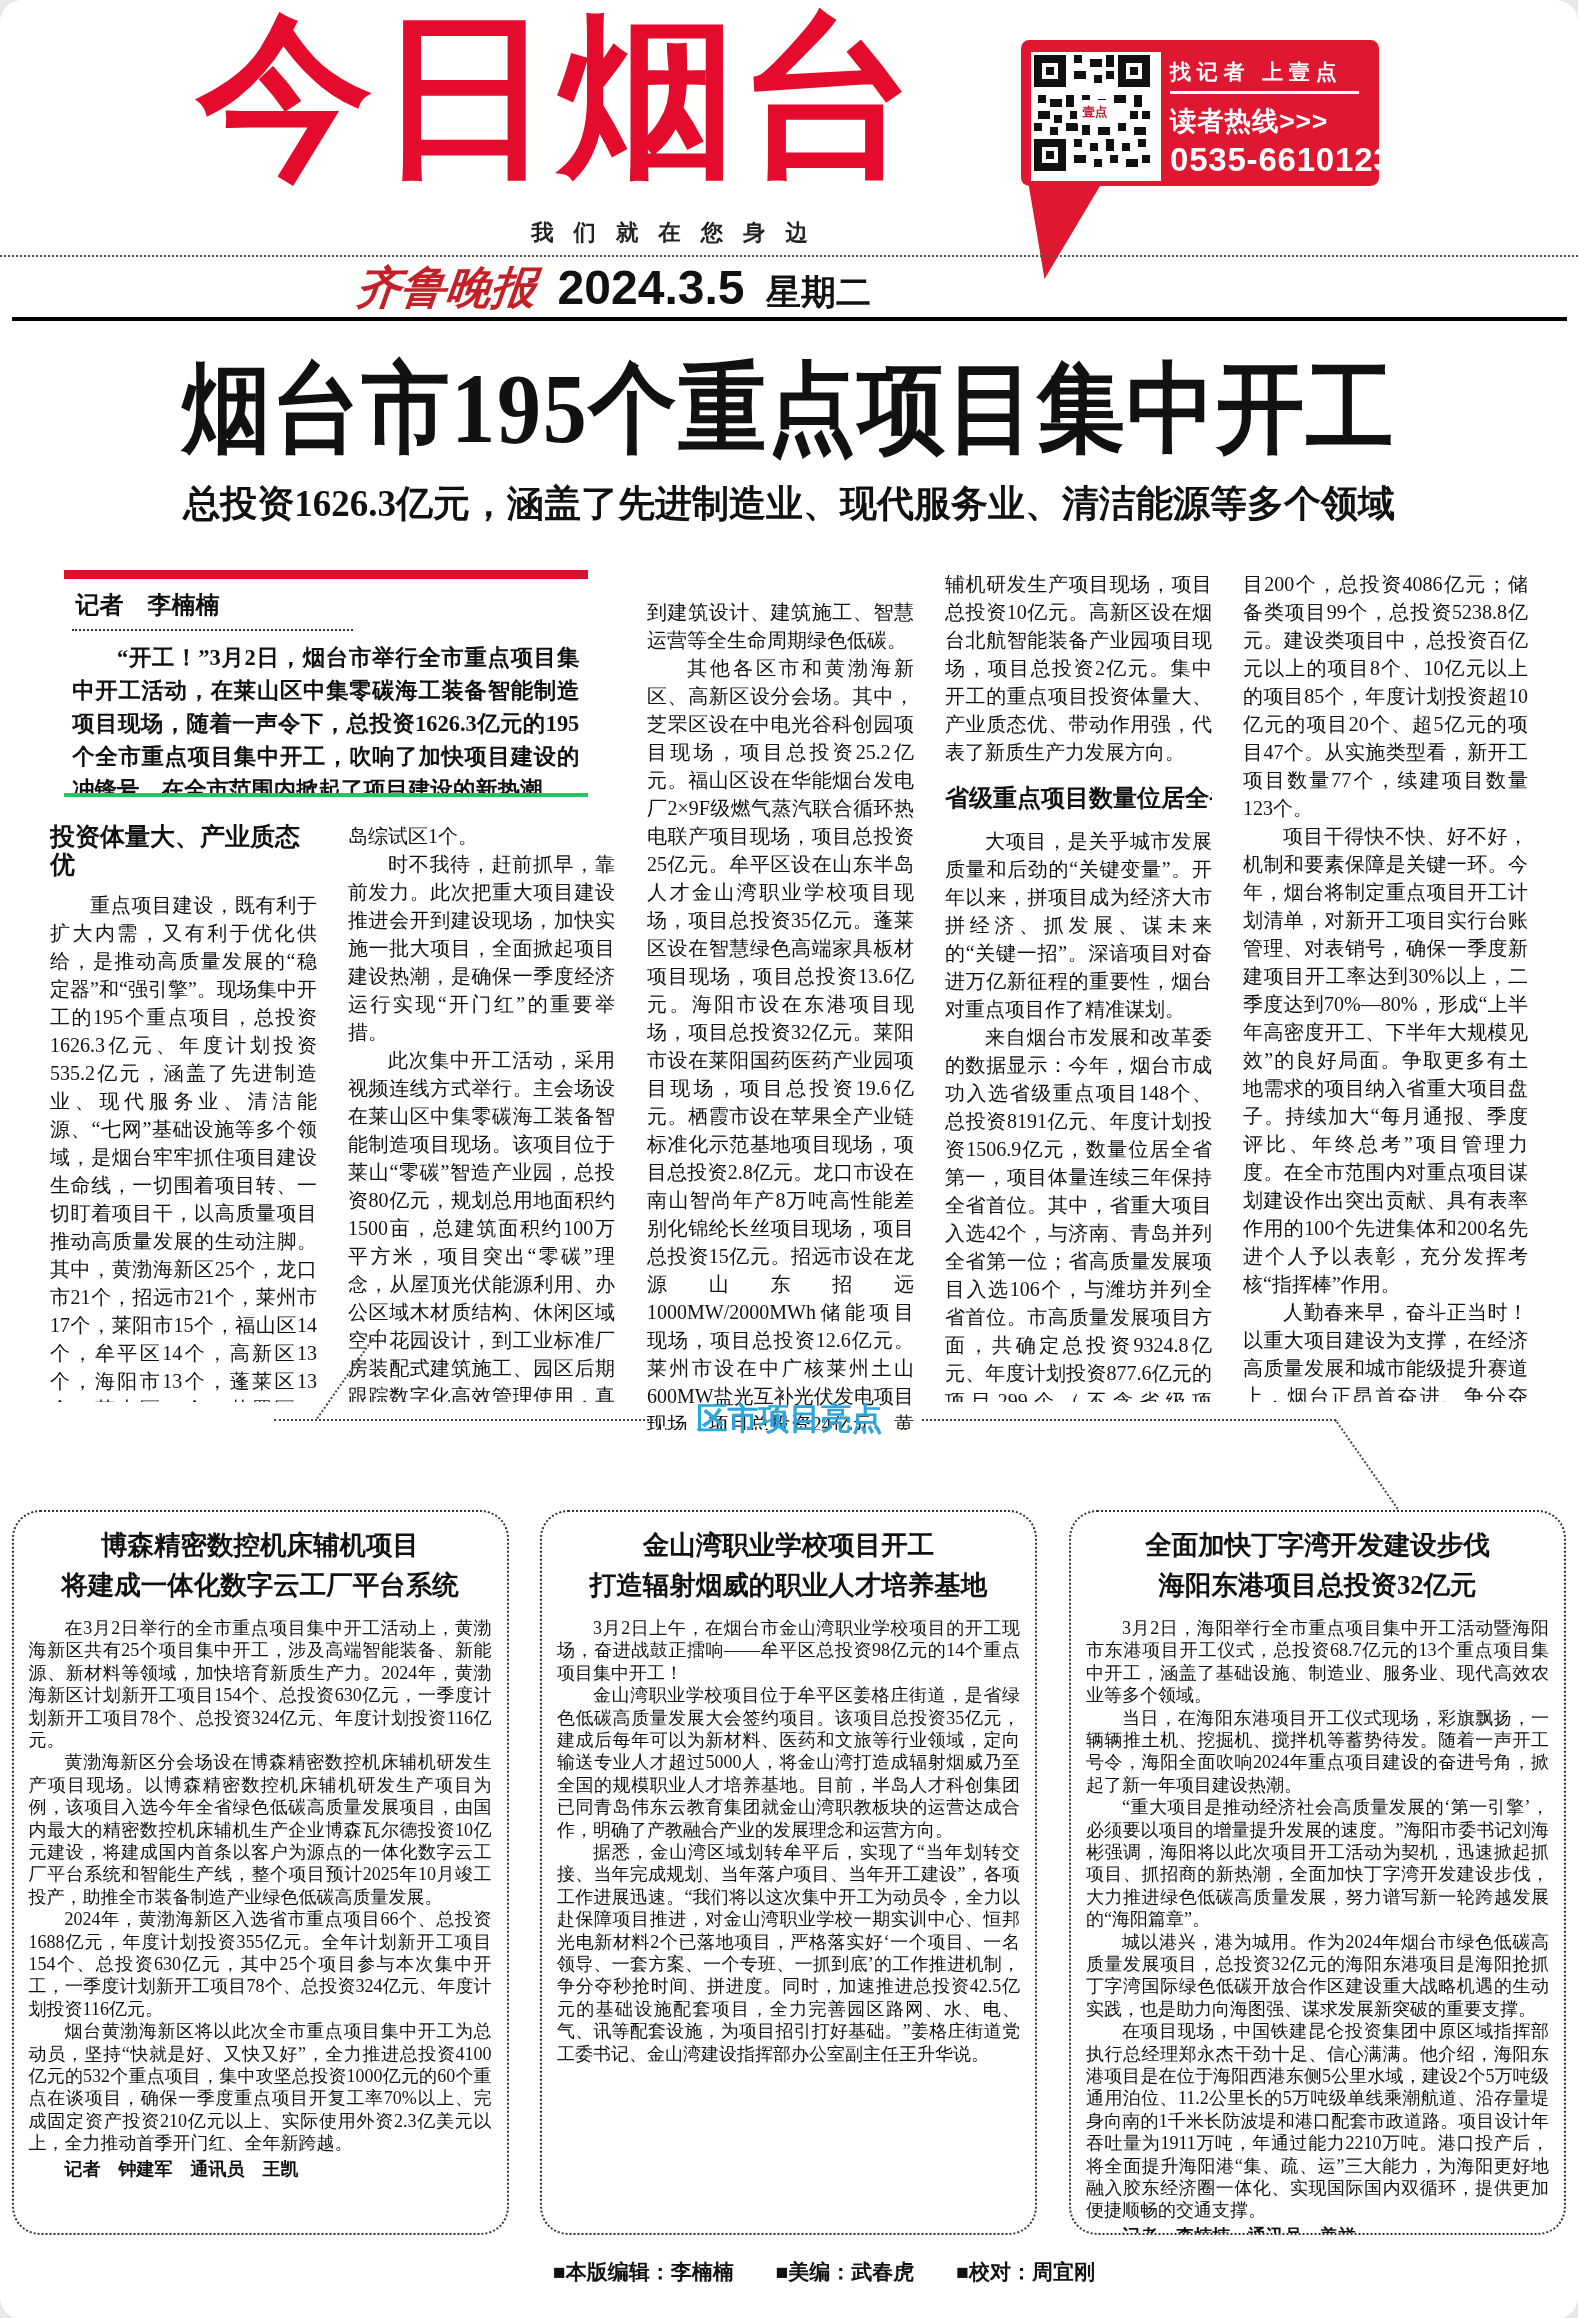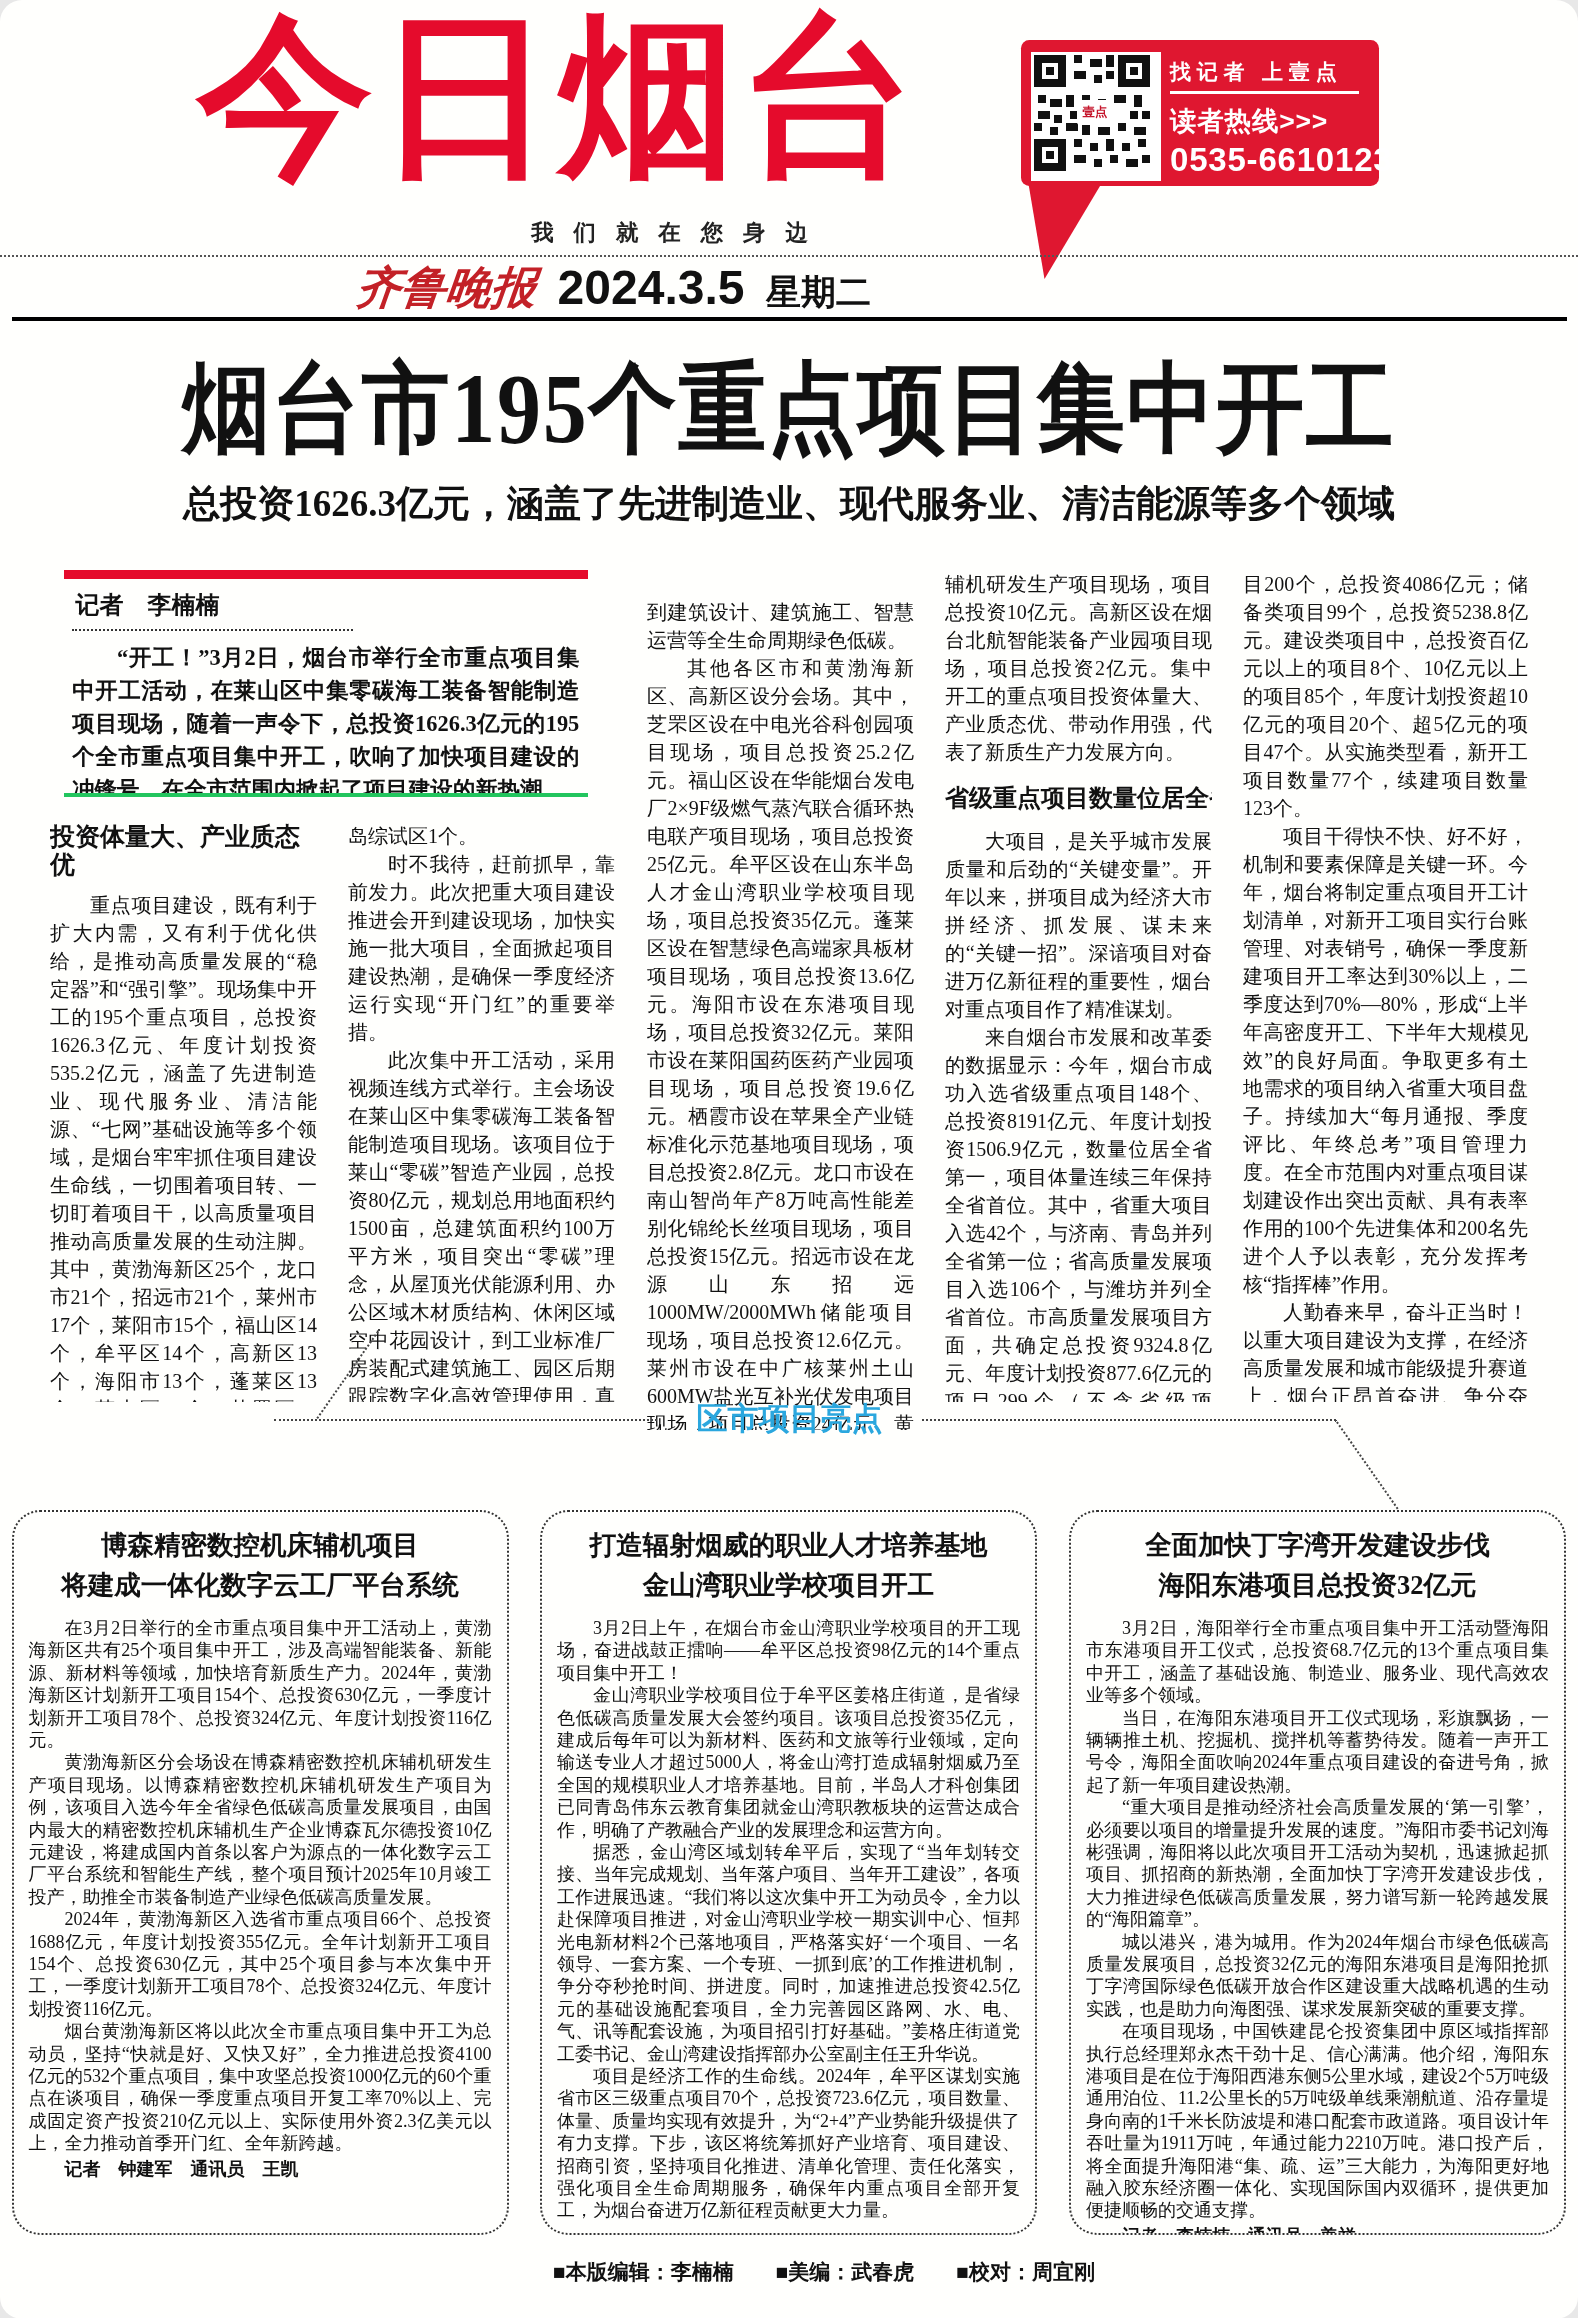--- a/index.html
+++ b/index.html
@@ -209,28 +209,27 @@
       <p>在3月2日举行的全市重点项目集中开工活动上，黄渤海新区共有25个项目集中开工，涉及高端智能装备、新能源、新材料等领域，加快培育新质生产力。2024年，黄渤海新区计划新开工项目154个、总投资630亿元，一季度计划新开工项目78个、总投资324亿元、年度计划投资116亿元。</p>
       <p>黄渤海新区分会场设在博森精密数控机床辅机研发生产项目现场。以博森精密数控机床辅机研发生产项目为例，该项目入选今年全省绿色低碳高质量发展项目，由国内最大的精密数控机床辅机生产企业博森瓦尔德投资10亿元建设，将建成国内首条以客户为源点的一体化数字云工厂平台系统和智能生产线，整个项目预计2025年10月竣工投产，助推全市装备制造产业绿色低碳高质量发展。</p>
       <p>2024年，黄渤海新区入选省市重点项目66个、总投资1688亿元，年度计划投资355亿元。全年计划新开工项目154个、总投资630亿元，其中25个项目参与本次集中开工，一季度计划新开工项目78个、总投资324亿元、年度计划投资116亿元。</p>
       <p>烟台黄渤海新区将以此次全市重点项目集中开工为总动员，坚持“快就是好、又快又好”，全力推进总投资4100亿元的532个重点项目，集中攻坚总投资1000亿元的60个重点在谈项目，确保一季度重点项目开复工率70%以上、完成固定资产投资210亿元以上、实际使用外资2.3亿美元以上，全力推动首季开门红、全年新跨越。</p>
       <p class="hl-byline">记者　钟建军　通讯员　王凯</p>
     </div>
   </div>
 
   <div class="hl-box" id="box2">
     <div class="hl-title">
+      <div>金山湾职业学校项目开工</div>
       <div>打造辐射烟威的职业人才培养基地</div>
-      <div>金山湾职业学校项目开工</div>
     </div>
     <div class="hl-body">
       <p>3月2日上午，在烟台市金山湾职业学校项目的开工现场，奋进战鼓正擂响——牟平区总投资98亿元的14个重点项目集中开工！</p>
       <p>金山湾职业学校项目位于牟平区姜格庄街道，是省绿色低碳高质量发展大会签约项目。该项目总投资35亿元，建成后每年可以为新材料、医药和文旅等行业领域，定向输送专业人才超过5000人，将金山湾打造成辐射烟威乃至全国的规模职业人才培养基地。目前，半岛人才科创集团已同青岛伟东云教育集团就金山湾职教板块的运营达成合作，明确了产教融合产业的发展理念和运营方向。</p>
       <p>据悉，金山湾区域划转牟平后，实现了“当年划转交接、当年完成规划、当年落户项目、当年开工建设”，各项工作进展迅速。“我们将以这次集中开工为动员令，全力以赴保障项目推进，对金山湾职业学校一期实训中心、恒邦光电新材料2个已落地项目，严格落实好‘一个项目、一名领导、一套方案、一个专班、一抓到底’的工作推进机制，争分夺秒抢时间、拼进度。同时，加速推进总投资42.5亿元的基础设施配套项目，全力完善园区路网、水、电、气、讯等配套设施，为项目招引打好基础。”姜格庄街道党工委书记、金山湾建设指挥部办公室副主任王升华说。</p>
-      <p>项目是经济工作的生命线。2024年，牟平区谋划实施省市区三级重点项目70个，总投资723.6亿元，项目数量、体量、质量均实现有效提升，为“2+4”产业势能升级提供了有力支撑。下步，该区将统筹抓好产业培育、项目建设、招商引资，坚持项目化推进、清单化管理、责任化落实，强化项目全生命周期服务，确保年内重点项目全部开复工，为烟台奋进万亿新征程贡献更大力量。</p>
 
     </div>
   </div>
 
   <div class="hl-box" id="box3">
     <div class="hl-title">
       <div>全面加快丁字湾开发建设步伐</div>
       <div>海阳东港项目总投资32亿元</div>
     </div>
     <div class="hl-body">

